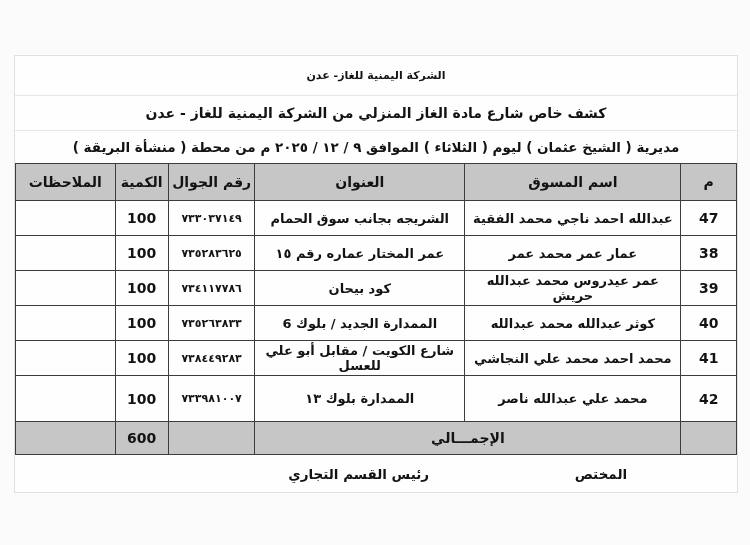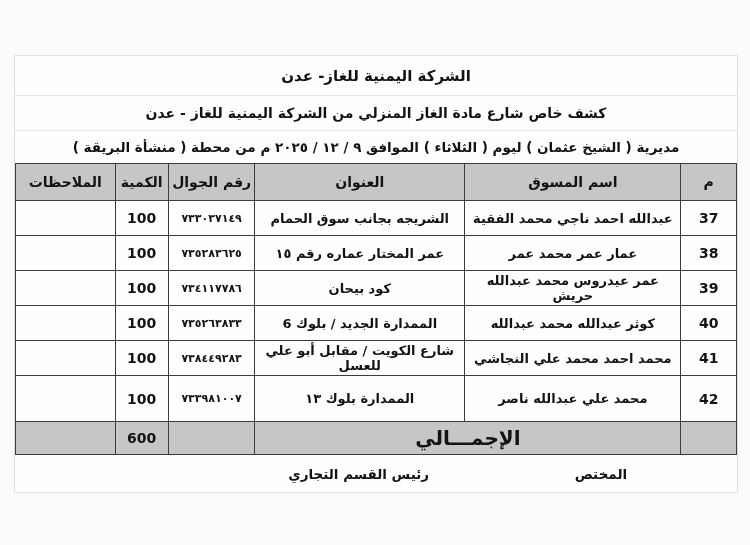--- a/index.html
+++ b/index.html
@@ -21,21 +21,21 @@
     left:14px; top:55px;
     width:724px;
     background:#fefefe;
     border:1px solid var(--frame);
   }
   .t-row{
     display:flex;align-items:center;justify-content:center;
     text-align:center;font-weight:bold;direction:rtl;
     border-bottom:1px solid #e7e7e7;
   }
-  .t-title{height:40px;font-size:15px;}
+  .t-title{height:40px;font-size:11px;}
   .t-sub{height:35px;font-size:14px;}
   .t-date{height:32px;font-size:13.5px;border-bottom:none;}
   table{
     width:100%;
     border-collapse:collapse;
     direction:rtl;
     table-layout:fixed;
   }
   th,td{
     border:1px solid var(--border-dark);
@@ -49,21 +49,21 @@
   table{border:1px solid var(--border-dark);}
   thead tr{height:37px;background:var(--header-bg);}
   thead th{font-size:14px;}
   tbody tr{height:35px;}
   tbody tr:last-child{height:46px;}
   td{font-size:13px;}
   .c-serial{font-size:14px;}
   .c-mobile{font-size:11px;letter-spacing:0.5px;}
   .c-qty{font-size:14px;}
   tfoot tr{height:33px;background:var(--header-bg);}
-  tfoot td{font-size:20px;}
+  tfoot td{font-size:14px;}
   .signatures{
     display:grid;
     grid-template-columns:37.7% 29.4% 32.9%;
     direction:rtl;
     height:37px;
     align-items:center;
   }
   .signatures div{
     text-align:center;
     font-weight:bold;
@@ -93,21 +93,21 @@
         <th>م</th>
         <th>اسم المسوق</th>
         <th>العنوان</th>
         <th>رقم الجوال</th>
         <th>الكمية</th>
         <th>الملاحظات</th>
       </tr>
     </thead>
     <tbody id="rows">
   <tr>
-    <td class="c-serial">37</td>
+    <td class="c-serial">47</td>
     <td class="c-name">عبدالله احمد ناجي محمد الفقية</td>
     <td class="c-address">الشريجه بجانب سوق الحمام</td>
     <td class="c-mobile">٧٣٣٠٣٧١٤٩</td>
     <td class="c-qty">100</td>
     <td class="c-notes"></td>
   </tr>
 
   <tr>
     <td class="c-serial">38</td>
     <td class="c-name">عمار عمر محمد عمر</td>

